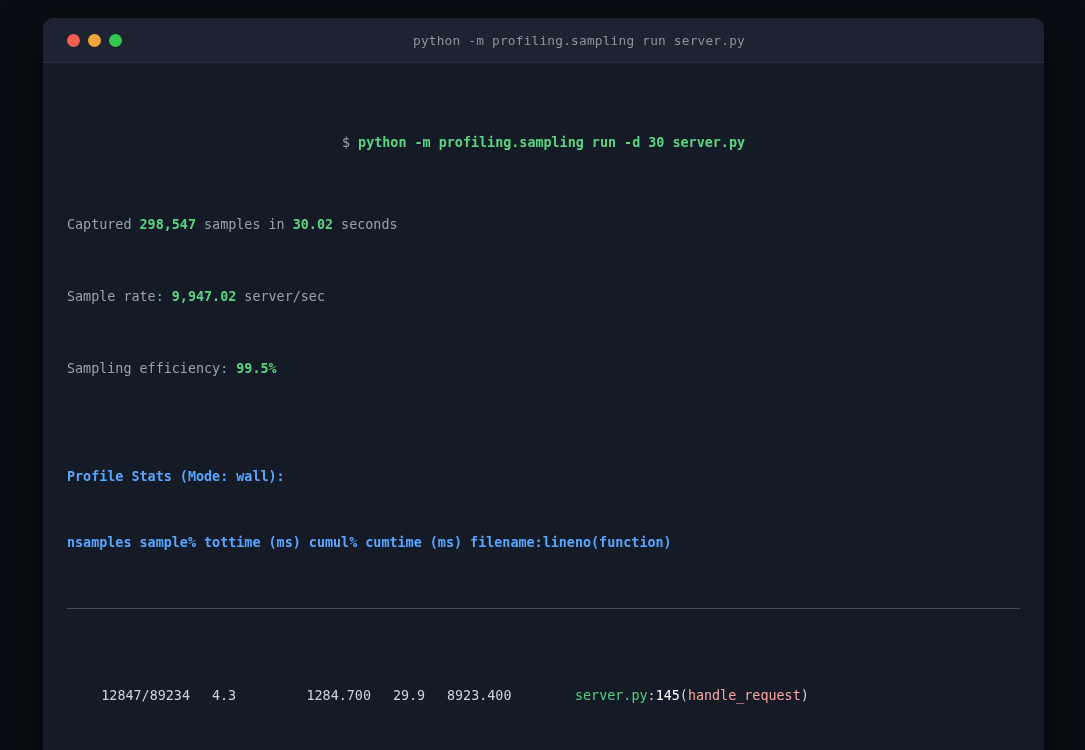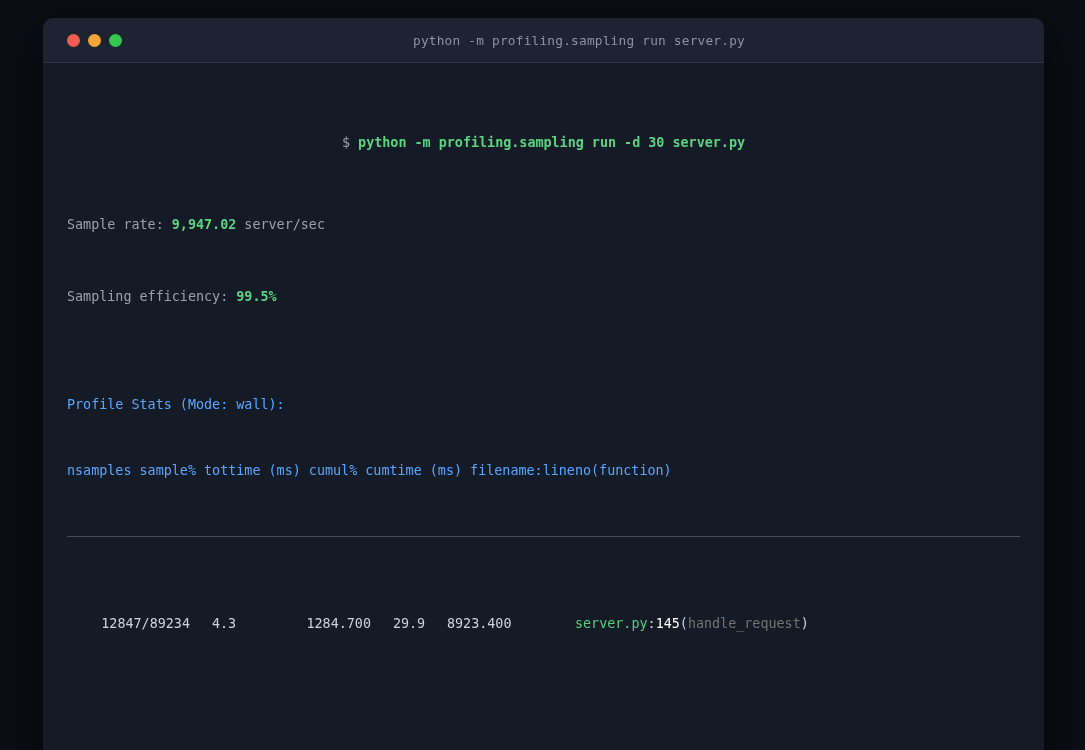--- a/index.html
+++ b/index.html
@@ -25,56 +25,57 @@
   .titletext {
     flex:1; text-align:center; padding-left:56px;
     color:#8b949e; font-size:12.8px; letter-spacing:0.2px;margin-left:15px;
   }
   .term {
     padding:25px 24px 0 24px;
     font-size:13.4px; line-height:22px;
     color:#ccd3dc; white-space:pre;
   }
   .line { min-height:22px; }
-  .hdr { color:#58a6ff; font-weight:normal; }
+  .hdr { color:#58a6ff; font-weight:bold; }
   .mb6  { margin-bottom:6px; }
   .mb16 { margin-bottom:16px;text-align:center; }
   .mt20 { margin-top:20px; }
   .divider { height:1px; background:#454d59; margin:10px 0; }
   .trow { display:flex; }
   .c-ns  { width:123px; text-align:right; }
   .c-sp  { width:68px;  text-align:center; }
   .c-tt  { width:113px; text-align:right; }
   .c-cp  { width:76px;  text-align:center; }
   .c-ct  { width:107px; text-align:left; }
   .c-loc { padding-left:21px; }
   
   .sg-gray   { color:#98a2ad; }
   .sg-fg     { color:#ccd3dc; }
   .sg-green  { color:#53d07f; }
   .sg-greenb { color:#5ad481; font-weight:bold; }
-  .sg-blue   { color:#737373; }
+  .sg-blue   { color:#fca5a5; }
   .sg-orange { color:#ffffff; }
 </style>
 </head>
 <body>
 
 <div>
   <div class="window">
     <div class="titlebar">
       <div class="lights">
         <span class="light red"></span>
         <span class="light yellow"></span>
         <span class="light green"></span>
       </div>
       <div class="titletext">python -m profiling.sampling run server.py</div>
     </div>
 
     <div class="term">
       <div class="line mb16"><span class="sg-gray">$ </span><span class="sg-greenb">python -m profiling.sampling run -d 30 server.py</span></div>
+      <div class="line mb6"><span class="sg-gray">Captured </span><span class="sg-greenb">298,547</span><span class="sg-gray"> samples in </span><span class="sg-greenb">30.02</span><span class="sg-gray"> seconds</span></div>
       <div class="line mb6"><span class="sg-gray">Sample rate: </span><span class="sg-greenb">9,947.02</span><span class="sg-gray"> server/sec</span></div>
       <div class="line"><span class="sg-gray">Sampling efficiency: </span><span class="sg-greenb">99.5%</span></div>
 
       <div class="line hdr mt20">Profile Stats (Mode: wall):</div>
       <div class="line hdr">nsamples sample% tottime (ms) cumul% cumtime (ms) filename:lineno(function)</div>
       <div class="divider"></div>
 
       <div class="trow line"><span class="c-ns">12847/89234</span><span class="c-sp">4.3</span><span class="c-tt">1284.700</span><span class="c-cp">29.9</span><span class="c-ct">8923.400</span><span class="c-loc"><span class="sg-green">server.py</span><span class="sg-fg">:</span><span class="sg-orange">145</span><span class="sg-fg">(</span><span class="sg-blue">handle_request</span><span class="sg-fg">)</span></span></div>
       
       

